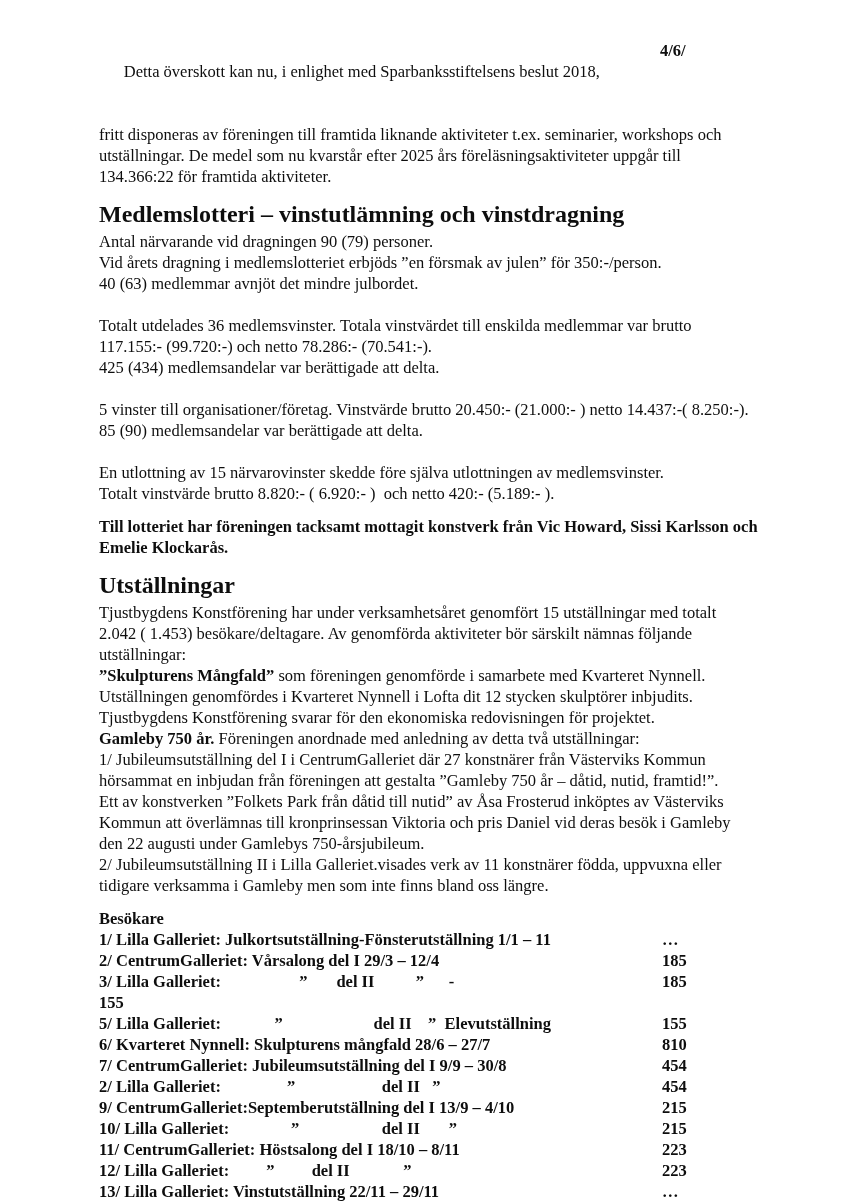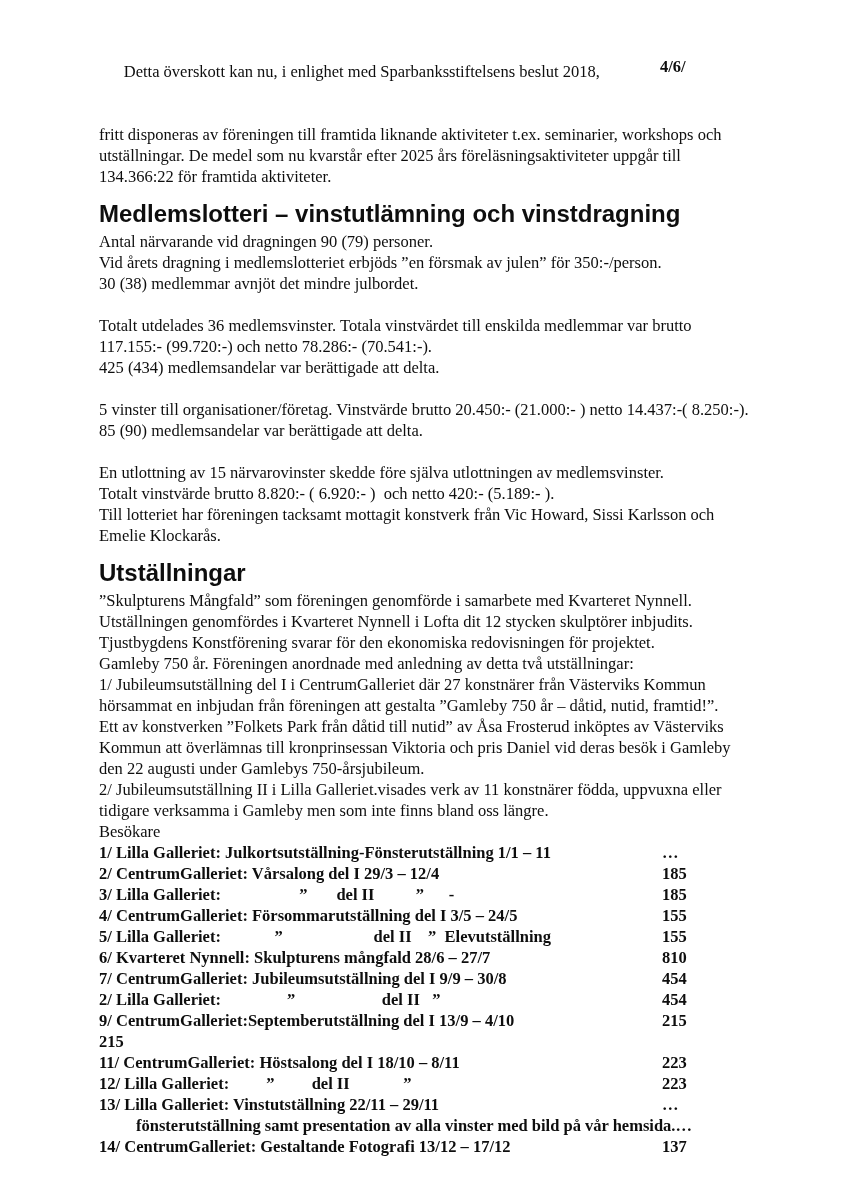--- a/index.html
+++ b/index.html
@@ -11,30 +11,30 @@
     background: #ffffff;
     color: #0e0e0e;
     font-family: "Liberation Serif", "DejaVu Serif", serif;
     font-size: 16.5px;
     line-height: 21px;
     padding: 40px 80px 0 99px;
     overflow: hidden;
   }
   .pre { white-space: pre; }
   h1 {
-    font-family: Liberation Sans, sans-serif;
+    font-family: Liberation Serif, serif;
     font-size: 24px;
     line-height: 30px;
     font-weight: bold;
     margin: 12px 0 2px 0;
   }
-  .b { font-weight: normal; }
+  .b { font-weight: bold; margin-top: 12px; }
   .spacer { height: 21px; }
   .line1 { position: relative; white-space: pre; }
-  .pagenum { position: absolute; left: 561px; top: 16px; font-weight: bold; }
+  .pagenum { position: absolute; left: 561px; top: 0; font-weight: bold; }
   .vrow { display: flex; font-weight: bold; }
   .vlabel { flex: 0 0 563px; white-space: pre; }
   .vlabel.indent { padding-left: 37px; }
   .vvalue { white-space: pre; }
 </style>
 </head>
 <body>
 
 <div class="page">
 
@@ -44,35 +44,38 @@
       <span class="pagenum">4/6/</span>
     </div>
     <div class="pre">fritt disponeras av föreningen till framtida liknande aktiviteter t.ex. seminarier, workshops och
 utställningar. De medel som nu kvarstår efter 2025 års föreläsningsaktiviteter uppgår till
 134.366:22 för framtida aktiviteter.</div>
   </div>
 
   <h1>Medlemslotteri – vinstutlämning och vinstdragning</h1>
   <div class="pre">Antal närvarande vid dragningen 90 (79) personer.
 Vid årets dragning i medlemslotteriet erbjöds ”en försmak av julen” för 350:-/person.
-30 (38) medlemmar avnjöt det mindre julbordet.</div>
+40 (63) medlemmar avnjöt det mindre julbordet.</div>
   <div class="spacer"></div>
   <div class="pre">Totalt utdelades 36 medlemsvinster. Totala vinstvärdet till enskilda medlemmar var brutto
 117.155:- (99.720:-) och netto 78.286:- (70.541:-).
 425 (434) medlemsandelar var berättigade att delta.</div>
   <div class="spacer"></div>
   <div class="pre">5 vinster till organisationer/företag. Vinstvärde brutto 20.450:- (21.000:- ) netto 14.437:-( 8.250:-).
 85 (90) medlemsandelar var berättigade att delta.</div>
   <div class="spacer"></div>
   <div class="pre">En utlottning av 15 närvarovinster skedde före själva utlottningen av medlemsvinster.
 Totalt vinstvärde brutto 8.820:- ( 6.920:- )  och netto 420:- (5.189:- ).</div>
   <div class="pre b">Till lotteriet har föreningen tacksamt mottagit konstverk från Vic Howard, Sissi Karlsson och
 Emelie Klockarås.</div>
 
   <h1>Utställningar</h1>
+  <div class="pre">Tjustbygdens Konstförening har under verksamhetsåret genomfört 15 utställningar med totalt
+2.042 ( 1.453) besökare/deltagare. Av genomförda aktiviteter bör särskilt nämnas följande
+utställningar:</div>
   <div class="pre"><span class="b">”Skulpturens Mångfald”</span><span> som föreningen genomförde i samarbete med Kvarteret Nynnell.</span></div>
   <div class="pre">Utställningen genomfördes i Kvarteret Nynnell i Lofta dit 12 stycken skulptörer inbjudits.
 Tjustbygdens Konstförening svarar för den ekonomiska redovisningen för projektet.</div>
   <div class="pre"><span class="b">Gamleby 750 år.</span><span> Föreningen anordnade med anledning av detta två utställningar:</span></div>
   <div class="pre">1/ Jubileumsutställning del I i CentrumGalleriet där 27 konstnärer från Västerviks Kommun
 hörsammat en inbjudan från föreningen att gestalta ”Gamleby 750 år – dåtid, nutid, framtid!”.
 Ett av konstverken ”Folkets Park från dåtid till nutid” av Åsa Frosterud inköptes av Västerviks
 Kommun att överlämnas till kronprinsessan Viktoria och pris Daniel vid deras besök i Gamleby
 den 22 augusti under Gamlebys 750-årsjubileum.</div>
   <div class="pre">2/ Jubileumsutställning II i Lilla Galleriet.visades verk av 11 konstnärer födda, uppvuxna eller
@@ -86,21 +89,20 @@
     </div>
   <div class="vrow">
       <span class="vlabel">2/ CentrumGalleriet: Vårsalong del I 29/3 – 12/4</span>
       <span class="vvalue">185</span>
     </div>
   <div class="vrow">
       <span class="vlabel">3/ Lilla Galleriet:                   ”       del II          ”      -</span>
       <span class="vvalue">185</span>
     </div>
   <div class="vrow">
-      <span class="vlabel">4/ CentrumGalleriet: Försommarutställning del I 3/5 – 24/5</span>
       <span class="vvalue">155</span>
     </div>
   <div class="vrow">
       <span class="vlabel">5/ Lilla Galleriet:             ”                      del II    ”  Elevutställning</span>
       <span class="vvalue">155</span>
     </div>
   <div class="vrow">
       <span class="vlabel">6/ Kvarteret Nynnell: Skulpturens mångfald 28/6 – 27/7</span>
       <span class="vvalue">810</span>
     </div>
@@ -110,20 +112,21 @@
     </div>
   <div class="vrow">
       <span class="vlabel">2/ Lilla Galleriet:                ”                     del II   ”</span>
       <span class="vvalue">454</span>
     </div>
   <div class="vrow">
       <span class="vlabel">9/ CentrumGalleriet:Septemberutställning del I 13/9 – 4/10</span>
       <span class="vvalue">215</span>
     </div>
   <div class="vrow">
+      <span class="vlabel">10/ Lilla Galleriet:               ”                    del II       ”</span>
       <span class="vvalue">215</span>
     </div>
   <div class="vrow">
       <span class="vlabel">11/ CentrumGalleriet: Höstsalong del I 18/10 – 8/11</span>
       <span class="vvalue">223</span>
     </div>
   <div class="vrow">
       <span class="vlabel">12/ Lilla Galleriet:         ”         del II             ”</span>
       <span class="vvalue">223</span>
     </div>

